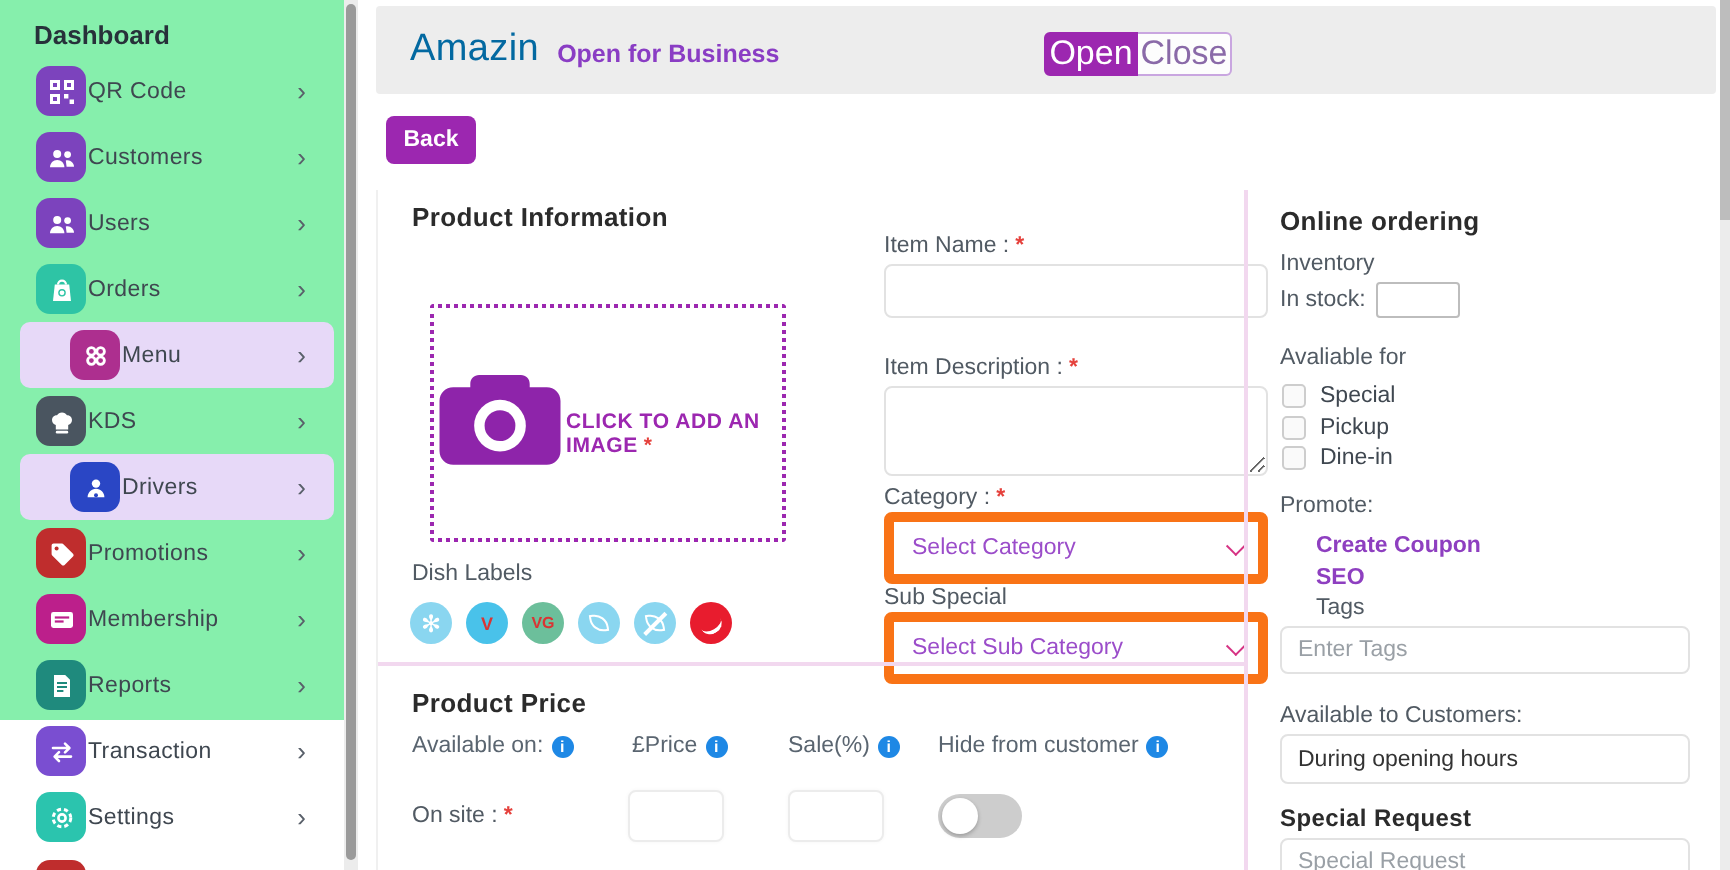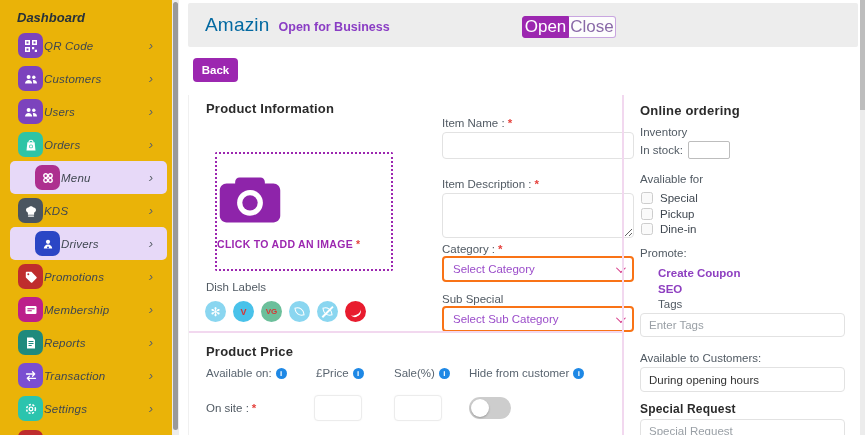--- a/index.html
+++ b/index.html
@@ -1,21 +1,21 @@
 <!DOCTYPE html>
 <html><head>
 <meta charset="utf-8">
 <style>
   * { margin:0; padding:0; box-sizing:border-box; }
   html,body { background:#fff; }
   body { font-family:"Liberation Sans","DejaVu Sans",sans-serif; color:#333; }
   #screen { position:relative; width:865px; height:435px; overflow:hidden; background:#fff; }
 
   
-  #sidebar { position:absolute; left:0; top:0; width:173px; height:435px; background:#eab308;font-style:italic; }
+  #sidebar { position:absolute; left:0; top:0; width:173px; height:360px; background:#86efac; }
   .sb-title { font-weight:bold; font-size:13px; color:#27313a; padding:10px 0 4px 17px; }
   .sb-list { list-style:none; }
   .sb-item { position:relative; display:flex; align-items:center; height:33px; margin:0 6px 0 10px; padding-left:8px; border-radius:5px; cursor:pointer; }
   .sb-item.active { background:#e7d9f8;padding-left:25px; }
   .sb-icon { width:25px; height:25px; border-radius:7px; display:flex; align-items:center; justify-content:center; flex:none; }
   .sb-icon svg { display:block; }
   .sb-label { font-size:11.5px; color:#3f4750; margin-left:1px; letter-spacing:.2px; }
   .sb-chev { position:absolute; right:14px; font-size:13px; color:#59606a; line-height:1; }
   #sidebar-scrollbar { position:absolute; left:172px; top:0; width:7px; height:435px; background:#ececec; }
   #sidebar-scrollbar .thumb { position:absolute; left:1px; top:2px; width:5px; height:428px; background:#9a9a9a; border-radius:3px; }
@@ -35,42 +35,42 @@
 
   #card { position:absolute; left:9px; top:95px; width:670px; height:340px; border-left:1px solid #f0f0f0; overflow:hidden; }
   #left-pane { position:absolute; left:0; top:0; width:433px; height:340px; }
   #right-pane { position:absolute; left:433px; top:0; width:237px; height:340px; border-left:2px solid #f2d8ef; }
 
   .sec-heading { font-size:13px; font-weight:bold; color:#2b2b2b; letter-spacing:.2px; }
   .fld-label { font-size:11.5px; color:#515a63; }
   .req { color:#e5413c; font-weight:bold; margin-left:3px; }
 
   
-  #upload-box { position:absolute; left:26px; top:57px; width:178px; height:119px; border:2px dotted #9c27b0; border-radius:2px; display:flex; flex-direction:column; justify-content:center; cursor:pointer; }
+  #upload-box { position:absolute; left:26px; top:57px; width:178px; height:119px; border:2px dotted #9c27b0; border-radius:2px; display:flex; flex-direction:row; align-items:center; justify-content:center; cursor:pointer; }
   #upload-text { font-size:10.5px; font-weight:bold; color:#9c27b0; margin-top:10px; letter-spacing:.3px; }
 
   
   #dish-labels-title { position:absolute; left:17px; top:186px; }
   #dish-row { position:absolute; left:16px; top:206px; display:flex; gap:7px; }
   .dl { width:21px; height:21px; border-radius:50%; display:flex; align-items:center; justify-content:center; font-size:9px; font-weight:bold; color:#fff; position:relative; cursor:pointer; }
   .dl1 { background:#8ad6f0; font-size:12px; }
   .dl2 { background:#49c2ea; color:#d93434; }
   .dl3 { background:#6cbf9b; color:#d93434; font-size:8px; }
   .dl4 { background:#8ad6f0; }
   .dl5 { background:#8ad6f0; }
   .dl6 { background:#e81c2e; }
   .leaf { width:9px; height:9px; border:1.4px solid #fff; border-radius:0 80% 0 80%; transform:rotate(-8deg); display:block; }
   .dl5::after { content:""; position:absolute; width:15px; height:1.6px; background:#fff; transform:rotate(-45deg); }
   .chilli { width:11px; height:10px; border-bottom:2.6px solid #fff; border-radius:50%; transform:rotate(-30deg); display:block; }
 
   
   .mid { position:absolute; left:237px; width:192px;margin-left:16px; }
   .tbox { width:192px; background:#fff; border:1px solid #e2e2e2; border-radius:4px; font-size:12px; font-family:inherit; color:#333; padding:4px 8px; }
   textarea.tbox { resize:vertical; }
-  .sel { display:flex; align-items:center; justify-content:space-between; width:192px; height:26px; border:2px solid #f97316; border-radius:4px; padding:0 9px; cursor:pointer; background:#fff; }
+  .sel { display:flex; align-items:center; justify-content:space-between; width:192px; height:36px; border:5px solid #f97316; border-radius:4px; padding:0 9px; cursor:pointer; background:#fff; }
   .sel-text { font-size:11.5px; color:#9b4dca; }
   .sel-chev { width:7px; height:7px; border-right:1.6px solid #d63384; border-bottom:1.6px solid #d63384; transform:rotate(45deg) translateY(-2px); }
 
   #pi-divider { position:absolute; left:0; top:236px; width:433px; height:2px; background:#f2d8ef; }
 
   
   #pp-heading { position:absolute; left:17px; top:249px; }
   .pp-col { position:absolute; top:272px; font-size:11.5px; color:#5a6570; display:flex; align-items:center; gap:4px; }
   .info { width:11px; height:11px; border-radius:50%; background:#1e88e5; color:#fff; font-size:8px; font-weight:bold; display:inline-flex; align-items:center; justify-content:center; font-style:normal; }
   .info::after { content:"i"; }

